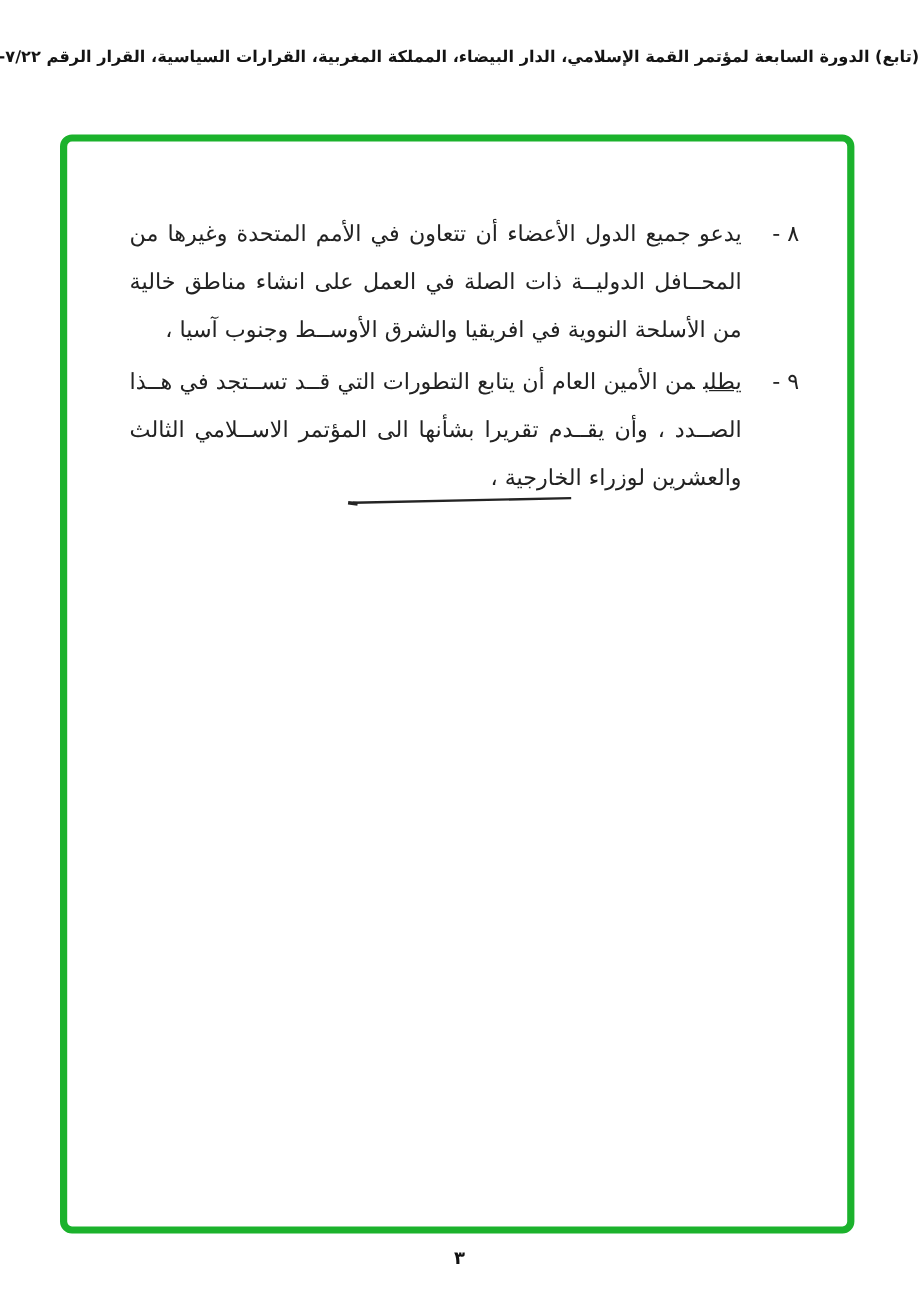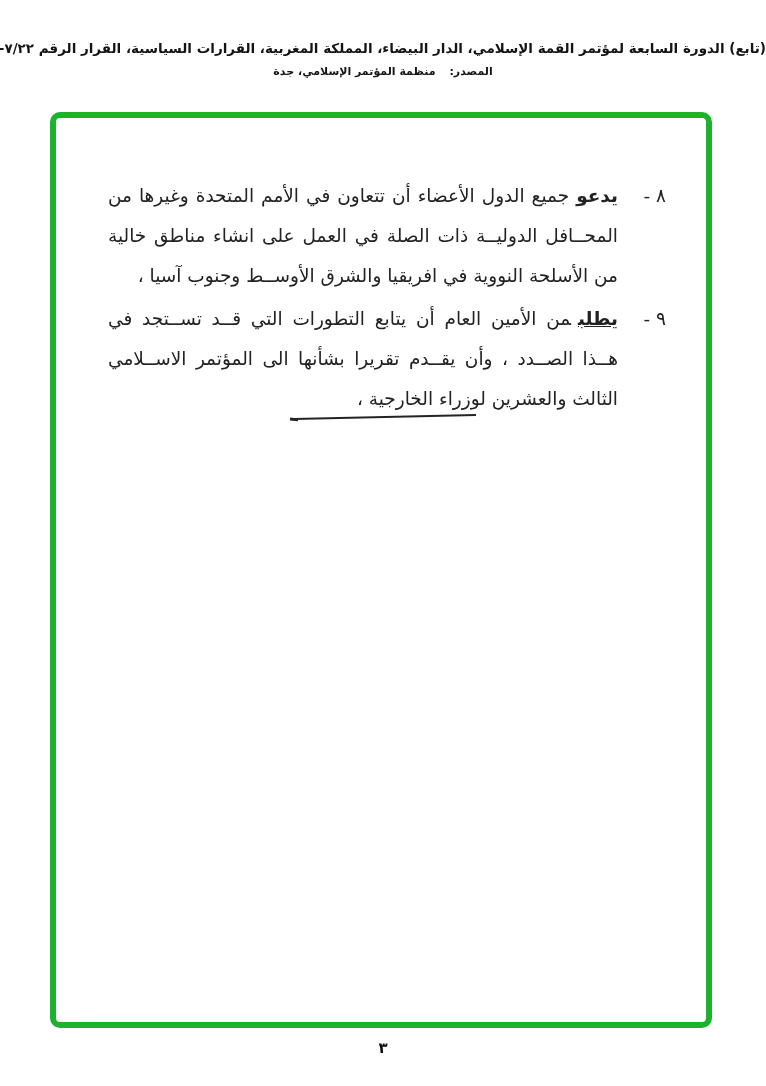--- a/index.html
+++ b/index.html
@@ -70,21 +70,21 @@
     flex: 0 0 48px;
     white-space: nowrap;
     text-align: right;
   }
   .item-text-wrap {
     flex: 1 1 auto;
     text-align: justify;
     text-justify: inter-word;
   }
   .item-keyword {
-    font-weight: bold;
+    font-weight: normal;
     margin-inline-end: 7px;
   }
   .item-keyword.underlined { text-decoration: underline; margin-top: 28px; }
 
   
   .separator-line {
     position: absolute;
     top: 298px;
     left: 238px;
     width: 182px;
@@ -115,23 +115,20 @@
     font-size: 15px;
     font-weight: bold;
     color: #111111;
   }
 </style>
 </head>
 <body>
 
 <div class="doc-header">
   <div class="header-title">(تابع) الدورة السابعة لمؤتمر القمة الإسلامي، الدار البيضاء، المملكة المغربية، القرارات السياسية، القرار الرقم ٧/٢٢-س (ق.أ)</div>
-  <div class="header-source">
-    <span class="src-label">المصدر:</span><span class="src-value">منظمة المؤتمر الإسلامي، جدة</span>
-  </div>
 </div>
 
 <div class="content-frame">
 
   <div class="resolution-body">
 
     <div class="res-item">
       <span class="item-number">٨ -</span>
       <span class="item-text-wrap">
         <span class="item-keyword">يدعو</span><span class="item-text">جميع الدول الأعضاء أن تتعاون في الأمم المتحدة وغيرها من المحــافل الدوليــة ذات الصلة في العمل على انشاء مناطق خالية من الأسلحة النووية في افريقيا والشرق الأوســط وجنوب آسيا ،</span>

